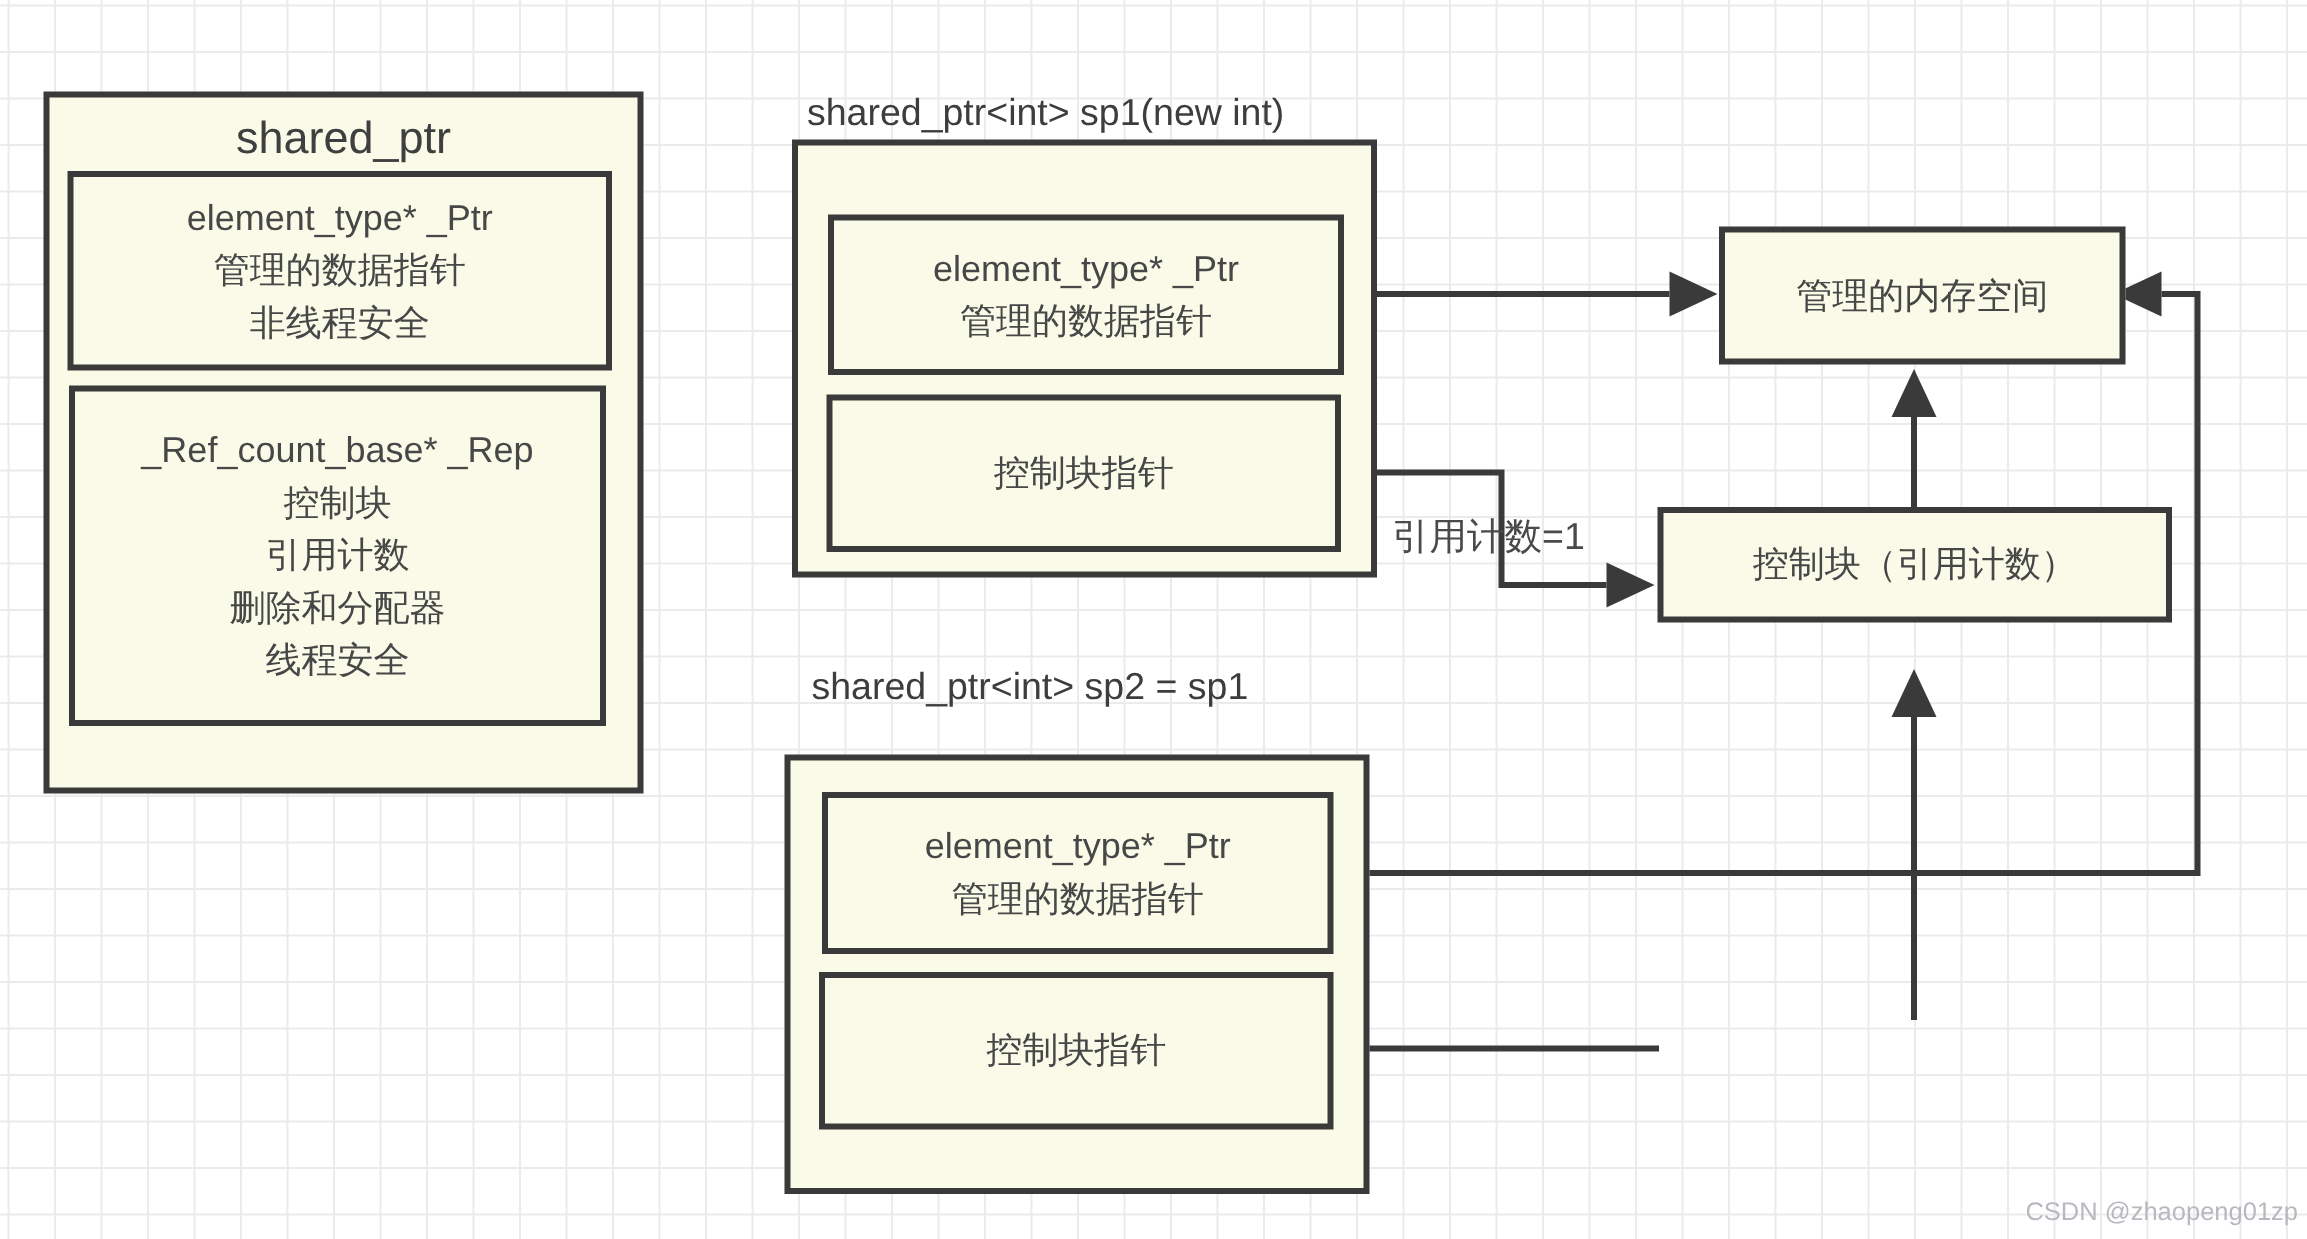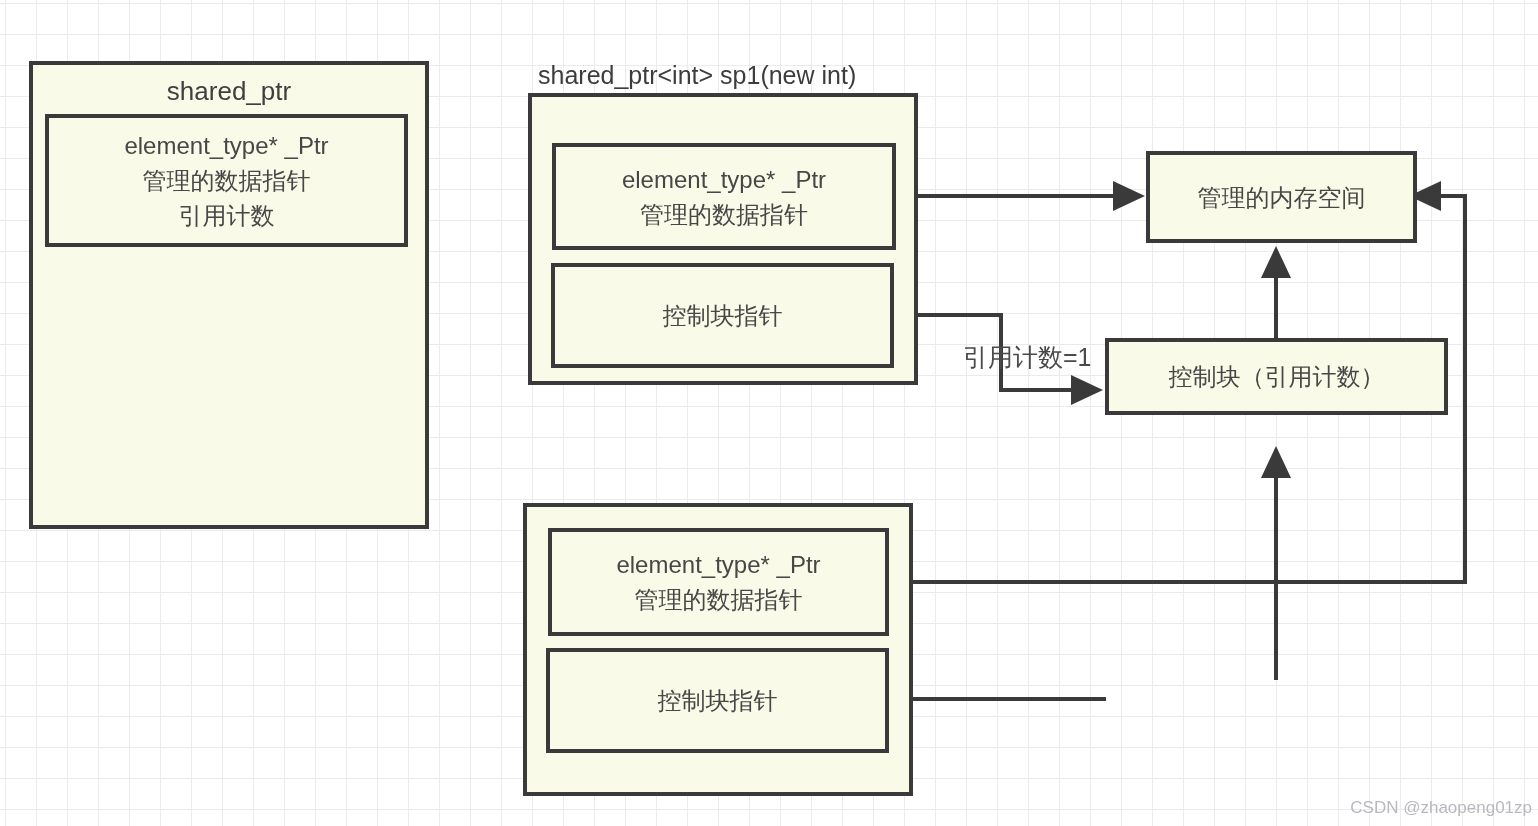--- a/index.html
+++ b/index.html
@@ -29,36 +29,35 @@
   }
   .box .line{
     font-size:24px;
     line-height:35px;
     white-space:nowrap;
     color:#474747;
   }
   .outer-title{
     position:absolute;
     text-align:center;
-    font-size:26px;
+    font-size:30px;
     color:#3f3f3f;
     white-space:nowrap;
   }
   .caption{
     position:absolute;
     font-size:25px;
     color:#3d3d3d;
     white-space:nowrap;
   }
   .anno{
     position:absolute;
     font-size:25px;
     color:#4a4a4a;
     white-space:nowrap;
-    margin-left:35px;
   }
   .watermark{
     position:absolute;
     right:6px;
     bottom:8px;
     font-size:17px;
     color:#b8b9c0;
     white-space:nowrap;
   }
   .connectors{
@@ -88,33 +87,41 @@
       <polygon points="1276,446 1261,478 1291,478"></polygon>
       <polygon points="1276,246 1261,278 1291,278"></polygon>
     </g>
   </svg>
 
   <div class="box" style="left:29px;top:61px;width:400px;height:468px;"></div>
   <div class="outer-title" style="left:29px;top:76px;width:400px;">shared_ptr</div>
   <div class="box" style="left:45px;top:114px;width:363px;height:133px;">
     <div class="line">element_type* _Ptr</div>
     <div class="line">管理的数据指针</div>
+    <div class="line">非线程安全</div>
+  </div>
+  <div class="box" style="left:46px;top:257px;width:358px;height:227px;">
+    <div class="line">_Ref_count_base* _Rep</div>
+    <div class="line">控制块</div>
     <div class="line">引用计数</div>
+    <div class="line">删除和分配器</div>
+    <div class="line">线程安全</div>
   </div>
 
   <div class="caption" style="left:538px;top:17px;margin-top:44px;">shared_ptr&lt;int&gt; sp1(new int)</div>
   <div class="box" style="left:528px;top:93px;width:390px;height:292px;"></div>
   <div class="box" style="left:552px;top:143px;width:344px;height:107px;">
     <div class="line">element_type* _Ptr</div>
     <div class="line">管理的数据指针</div>
   </div>
   <div class="box" style="left:551px;top:263px;width:343px;height:105px;">
     <div class="line">控制块指针</div>
   </div>
 
+  <div class="caption" style="left:541px;top:444px;">shared_ptr&lt;int&gt; sp2 = sp1</div>
   <div class="box" style="left:523px;top:503px;width:390px;height:293px;"></div>
   <div class="box" style="left:548px;top:528px;width:341px;height:108px;">
     <div class="line">element_type* _Ptr</div>
     <div class="line">管理的数据指针</div>
   </div>
   <div class="box" style="left:546px;top:648px;width:343px;height:105px;">
     <div class="line">控制块指针</div>
   </div>
 
   <div class="box" style="left:1146px;top:151px;width:271px;height:92px;">

